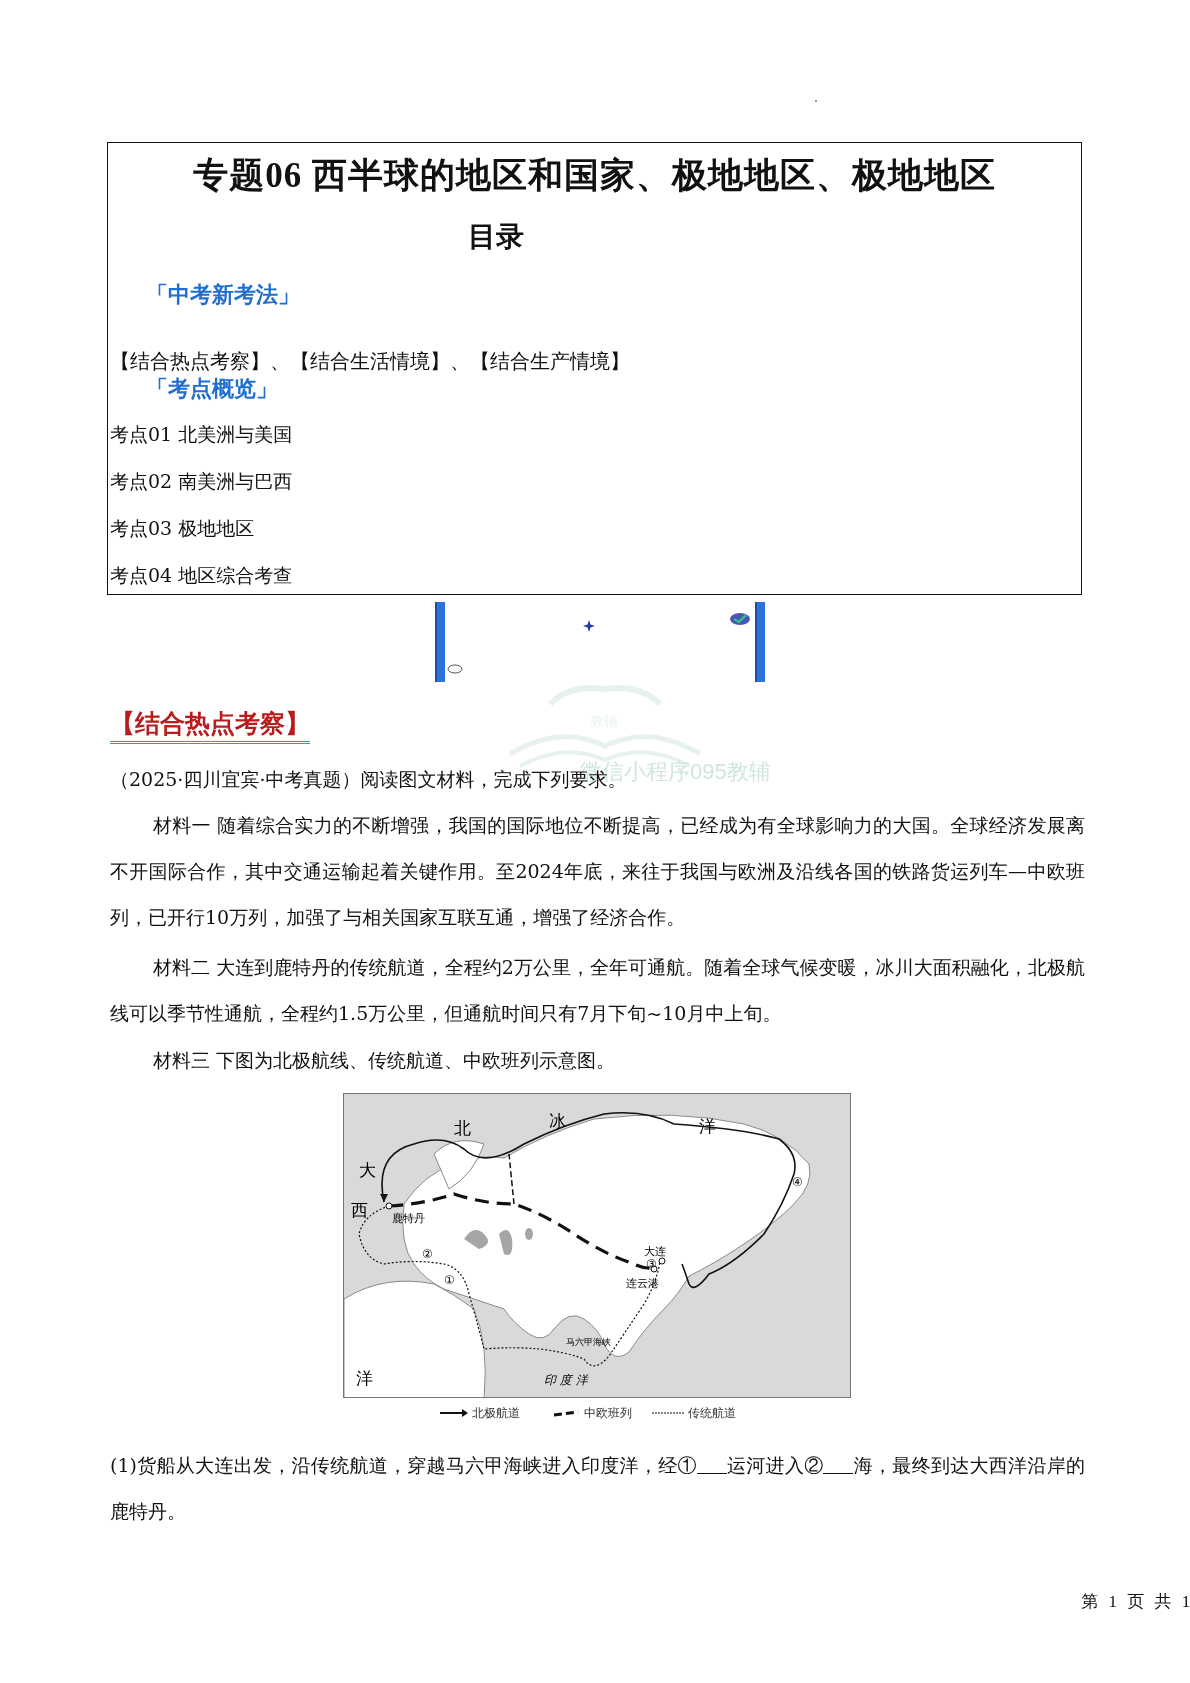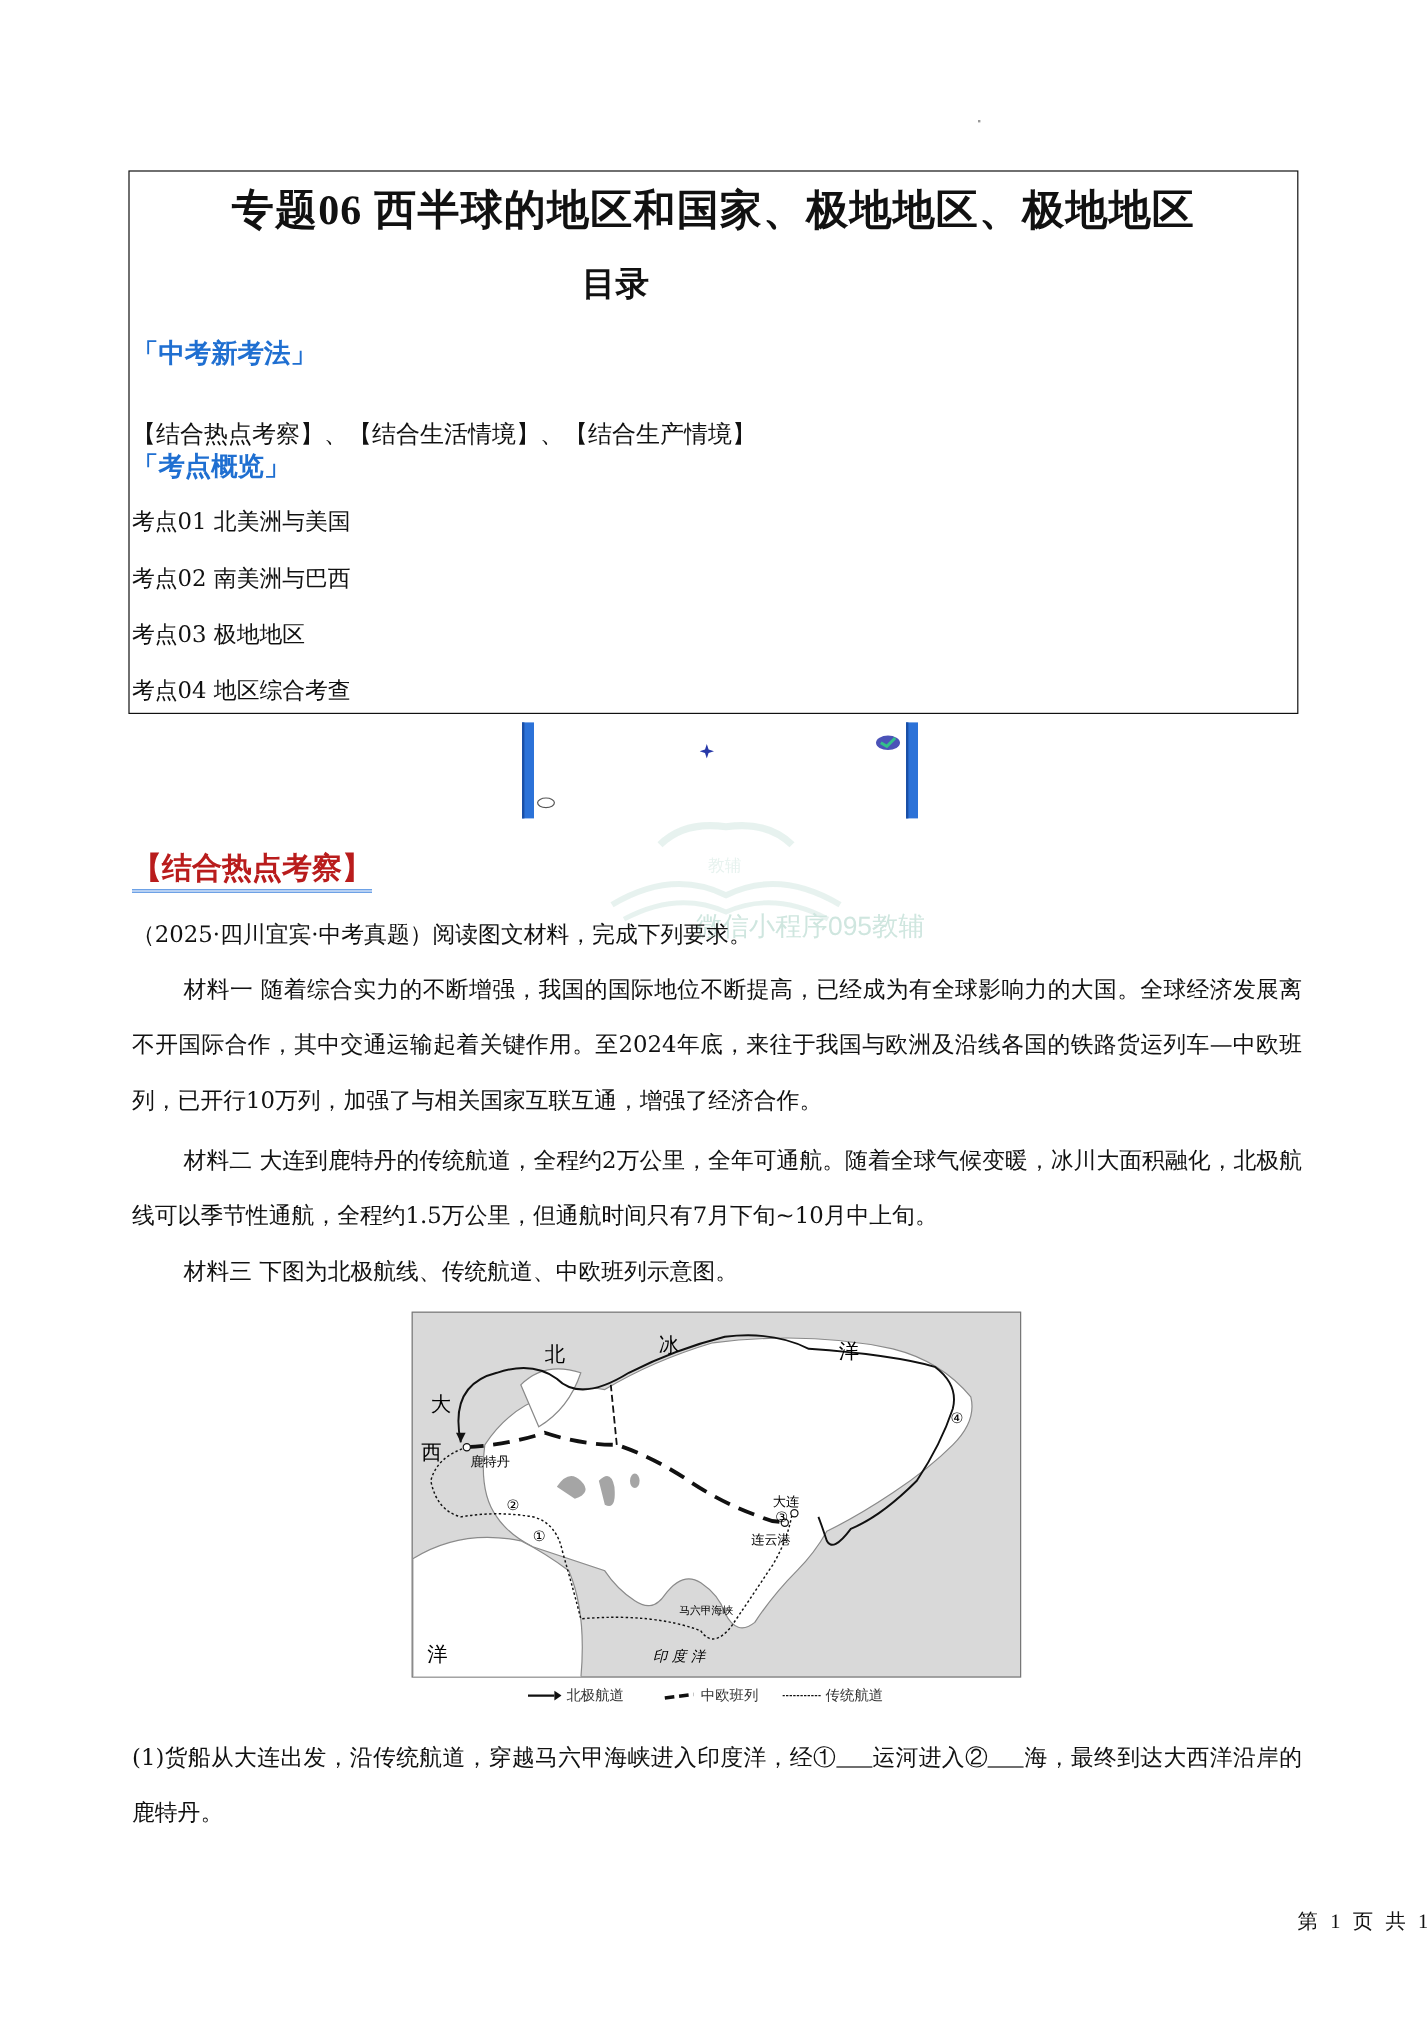--- a/index.html
+++ b/index.html
@@ -3,22 +3,22 @@
 <meta charset="utf-8">
 <style>
   html, body { margin:0; padding:0; background:#ffffff; }
   body { width:1190px; height:1683px; position:relative; overflow:hidden;
          font-family:"DejaVu Serif","Liberation Serif",serif; color:#111; }
   .abs { position:absolute; }
   .dot-top { left:815px; top:100px; width:2px; height:2px; background:#999; }
   .toc-box { left:107px; top:142px; width:975px; height:453px; border:1.5px solid #111; box-sizing:border-box; }
   .doc-title { left:107px; top:152px; width:975px; text-align:center; font-family:"Liberation Serif","DejaVu Serif",serif;
                font-size:35px; font-weight:bold; letter-spacing:1px; }
-  .toc-title { left:107px; top:218px; width:778px; text-align:center; font-size:28px; font-weight:bold; font-family:"Liberation Serif",serif;margin-left:17px; }
-  .sec-blue { color:#1f6fd1; font-family:"DejaVu Sans","Liberation Sans",sans-serif; font-weight:bold; font-size:22px; }
+  .toc-title { left:107px; top:218px; width:778px; text-align:center; font-size:28px; font-weight:bold; font-family:"Liberation Serif",serif; }
+  .sec-blue { color:#1f6fd1; font-family:"DejaVu Sans","Liberation Sans",sans-serif; font-weight:bold; font-size:22px;margin-left:36px; }
   .plain-line { font-size:20px; font-family:"DejaVu Serif","Liberation Serif",serif;margin-top:20px; }
   .kd-line { left:110px; font-size:19px; }
   .banner { left:435px; top:602px; width:330px; height:82px; }
   .banner-bar { position:absolute; top:0; width:8px; height:80px; background:#2c72d8; border-left:2px solid #1a4fa6; }
   .banner-text { position:absolute; left:20px; top:4px; width:290px; text-align:center; font-size:50px; font-weight:bold; color:#1677e8;
                  font-family:"DejaVu Sans","Liberation Sans",sans-serif; letter-spacing:4px; }
   .watermark { left:490px; top:684px; width:230px; height:90px; opacity:0.35; }
   .wm-text { left:580px; top:757px; font-size:22px; color:#cfe6df; font-family:"Liberation Sans",sans-serif; }
   .hot-head { left:110px; top:707px; font-size:25px; font-weight:bold; color:#b91c1c; font-family:"DejaVu Sans",sans-serif;
               border-bottom:3px double #4a8be0; padding-bottom:1px; }

